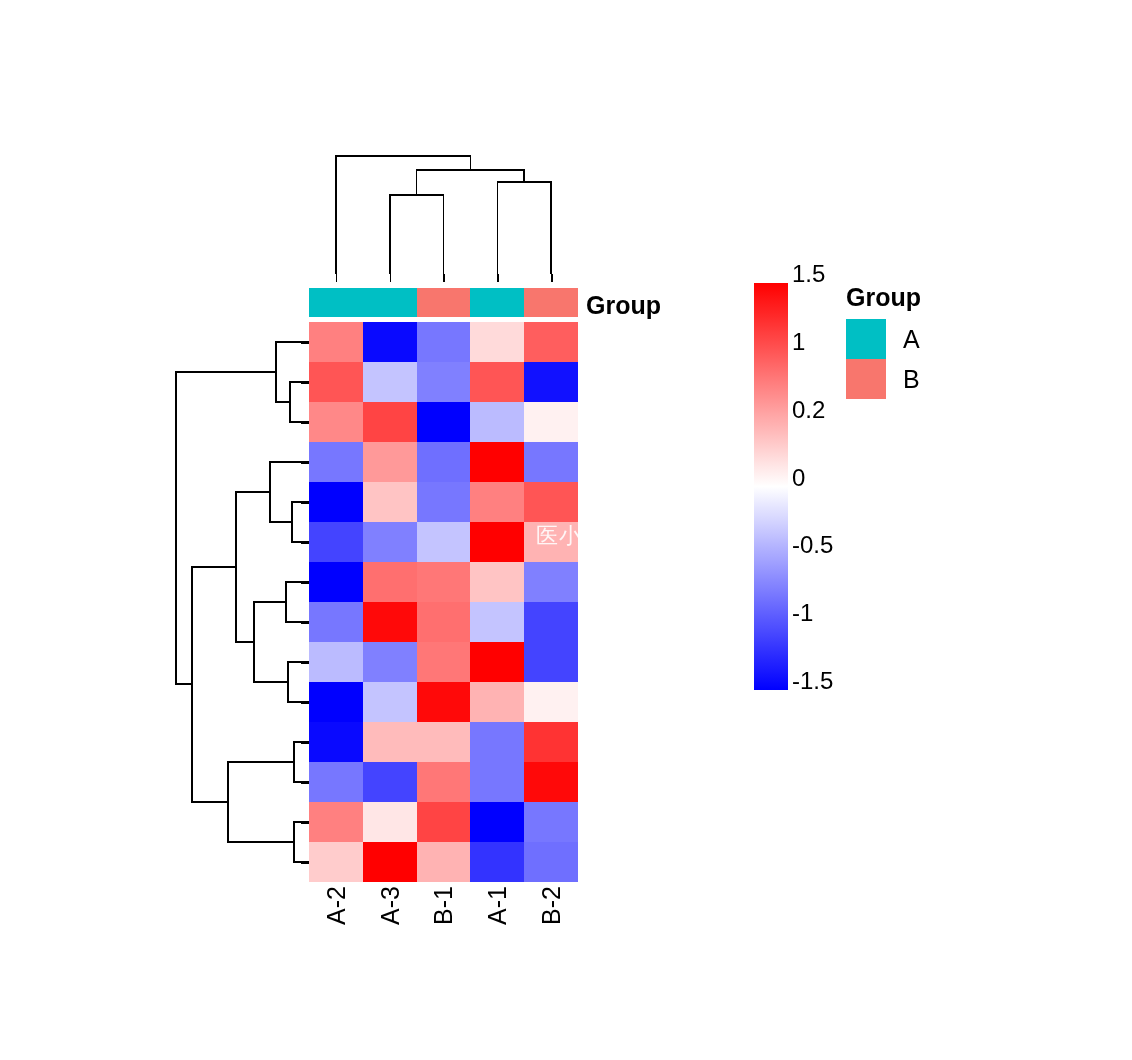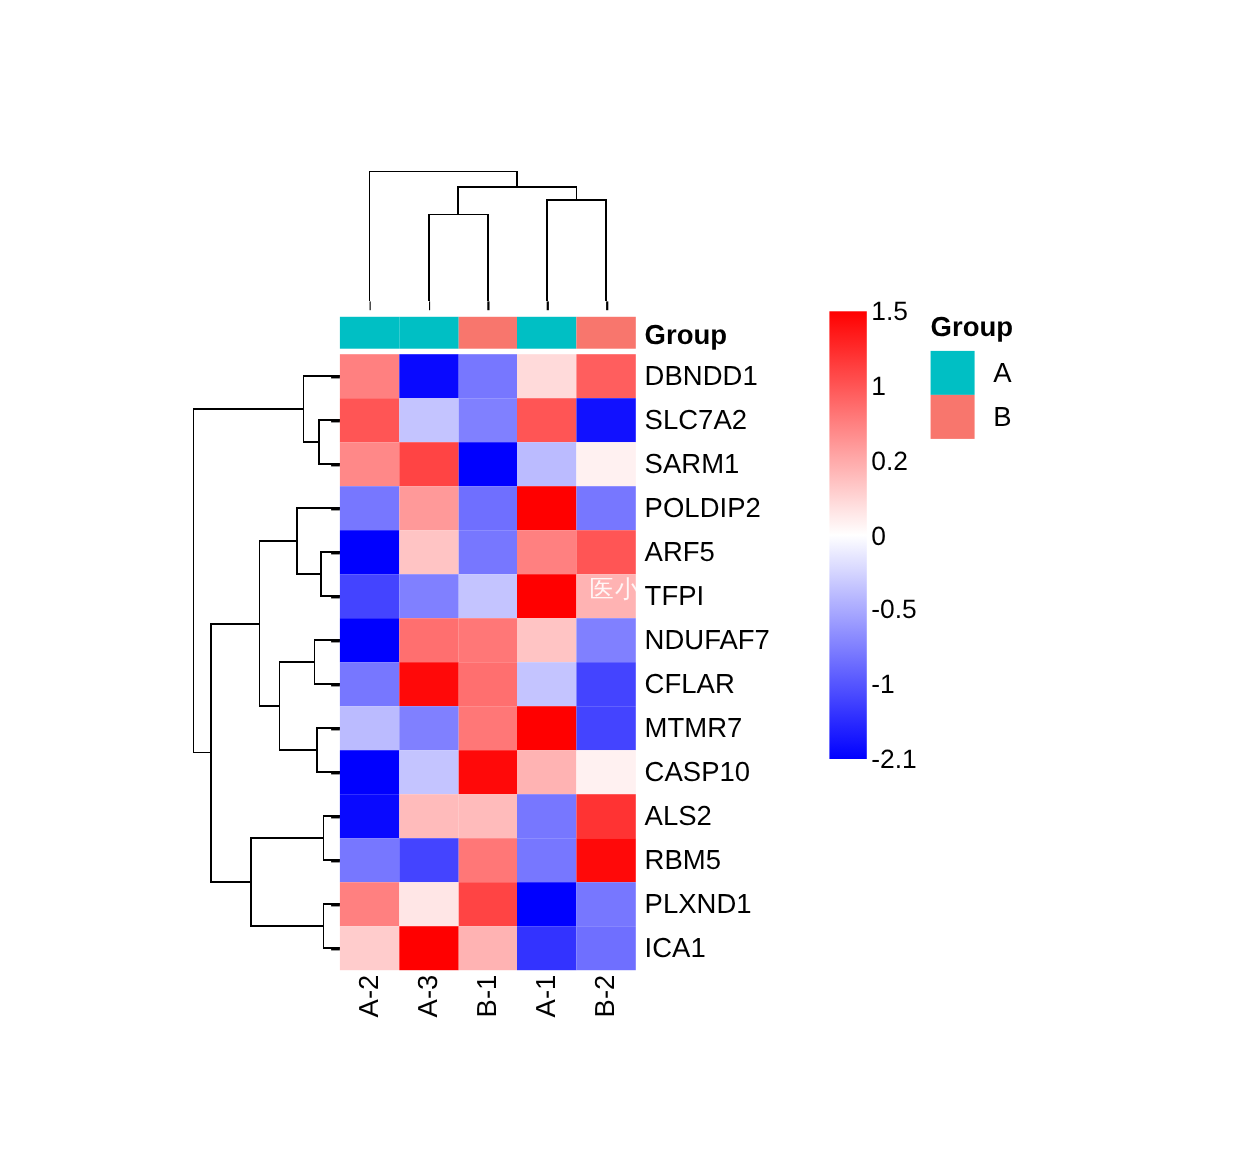--- a/index.html
+++ b/index.html
@@ -159,21 +159,21 @@
     top: 283px;
     width: 34px;
     height: 407px;
   }
   #colorbar {
     width: 34px;
     height: 407px;
   }
   #colorbar-ticks {
     left: 792px;
-    top: 284px;
+    top: 274px;
     width: 70px;
     height: 407px;
   }
   .cb-tick {
     position: absolute;
     left: 0;
     font-size: 24px;
     line-height: 1;
     white-space: nowrap;
     transform: translateY(-50%);
@@ -369,36 +369,20 @@
       <div class="heat-cell" style="background: rgb(119, 119, 255);"></div>
       <div class="heat-cell" style="background: rgb(255, 204, 204);"></div>
       <div class="heat-cell" style="background: rgb(255, 0, 0);"></div>
       <div class="heat-cell" style="background: rgb(255, 179, 179);"></div>
       <div class="heat-cell" style="background: rgb(51, 51, 255);"></div>
       <div class="heat-cell" style="background: rgb(111, 111, 255);"></div>
     </div>
 
   <div class="abs" id="watermark">医小…</div>
 
-  <div class="abs" id="row-labels">
-      <div class="row-label">DBNDD1</div>
-      <div class="row-label">SLC7A2</div>
-      <div class="row-label">SARM1</div>
-      <div class="row-label">POLDIP2</div>
-      <div class="row-label">ARF5</div>
-      <div class="row-label">TFPI</div>
-      <div class="row-label">NDUFAF7</div>
-      <div class="row-label">CFLAR</div>
-      <div class="row-label">MTMR7</div>
-      <div class="row-label">CASP10</div>
-      <div class="row-label">ALS2</div>
-      <div class="row-label">RBM5</div>
-      <div class="row-label">PLXND1</div>
-      <div class="row-label">ICA1</div>
-    </div>
 
   <div class="abs" id="col-labels">
       <div class="col-label-cell">
         <div class="col-label-text">A-2</div>
       </div>
       <div class="col-label-cell">
         <div class="col-label-text">A-3</div>
       </div>
       <div class="col-label-cell">
         <div class="col-label-text">B-1</div>
@@ -414,21 +398,21 @@
   <div class="abs" id="colorbar-wrap">
     <div id="colorbar" style="background: linear-gradient(rgb(255, 0, 0) 0%, rgb(255, 13, 13) 2.5%, rgb(255, 26, 26) 5%, rgb(255, 38, 38) 7.5%, rgb(255, 51, 51) 10%, rgb(255, 64, 64) 12.5%, rgb(255, 76, 76) 15%, rgb(255, 89, 89) 17.5%, rgb(255, 102, 102) 20%, rgb(255, 115, 115) 22.5%, rgb(255, 128, 128) 25%, rgb(255, 140, 140) 27.5%, rgb(255, 153, 153) 30%, rgb(255, 166, 166) 32.5%, rgb(255, 178, 178) 35%, rgb(255, 191, 191) 37.5%, rgb(255, 204, 204) 40%, rgb(255, 217, 217) 42.5%, rgb(255, 230, 230) 45%, rgb(255, 242, 242) 47.5%, rgb(255, 255, 255) 50%, rgb(242, 242, 255) 52.5%, rgb(229, 229, 255) 55%, rgb(217, 217, 255) 57.5%, rgb(204, 204, 255) 60%, rgb(191, 191, 255) 62.5%, rgb(178, 178, 255) 65%, rgb(166, 166, 255) 67.5%, rgb(153, 153, 255) 70%, rgb(140, 140, 255) 72.5%, rgb(128, 128, 255) 75%, rgb(115, 115, 255) 77.5%, rgb(102, 102, 255) 80%, rgb(89, 89, 255) 82.5%, rgb(77, 77, 255) 85%, rgb(64, 64, 255) 87.5%, rgb(51, 51, 255) 90%, rgb(38, 38, 255) 92.5%, rgb(26, 26, 255) 95%, rgb(13, 13, 255) 97.5%, rgb(0, 0, 255) 100%);"></div>
   </div>
   <div class="abs" id="colorbar-ticks">
       <div class="cb-tick" style="top: 0px;">1.5</div>
       <div class="cb-tick" style="top: 67.8333px;">1</div>
       <div class="cb-tick" style="top: 135.667px;">0.2</div>
       <div class="cb-tick" style="top: 203.5px;">0</div>
       <div class="cb-tick" style="top: 271.333px;">-0.5</div>
       <div class="cb-tick" style="top: 339.167px;">-1</div>
-      <div class="cb-tick" style="top: 407px;">-2.1</div>
+      <div class="cb-tick" style="top: 407px;">-1.5</div>
     </div>
 
   <div class="abs" id="group-legend">
     <div id="group-legend-title">Group</div>
     <div id="group-legend-items">
         <div class="legend-row">
           <div class="legend-swatch" style="background: rgb(0, 191, 196);"></div>
           <div class="legend-text">A</div>
         </div>
         <div class="legend-row">

